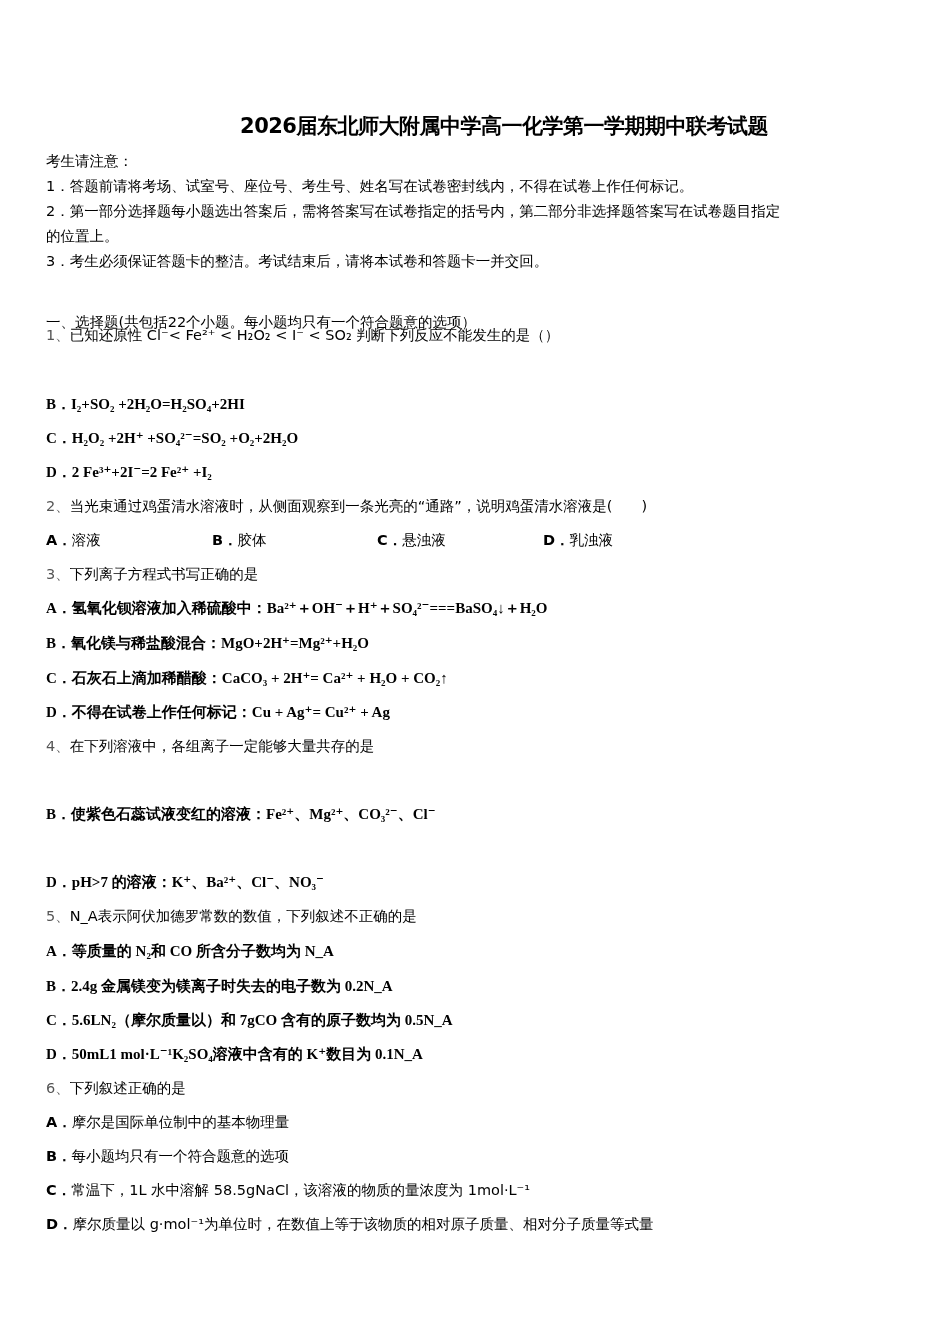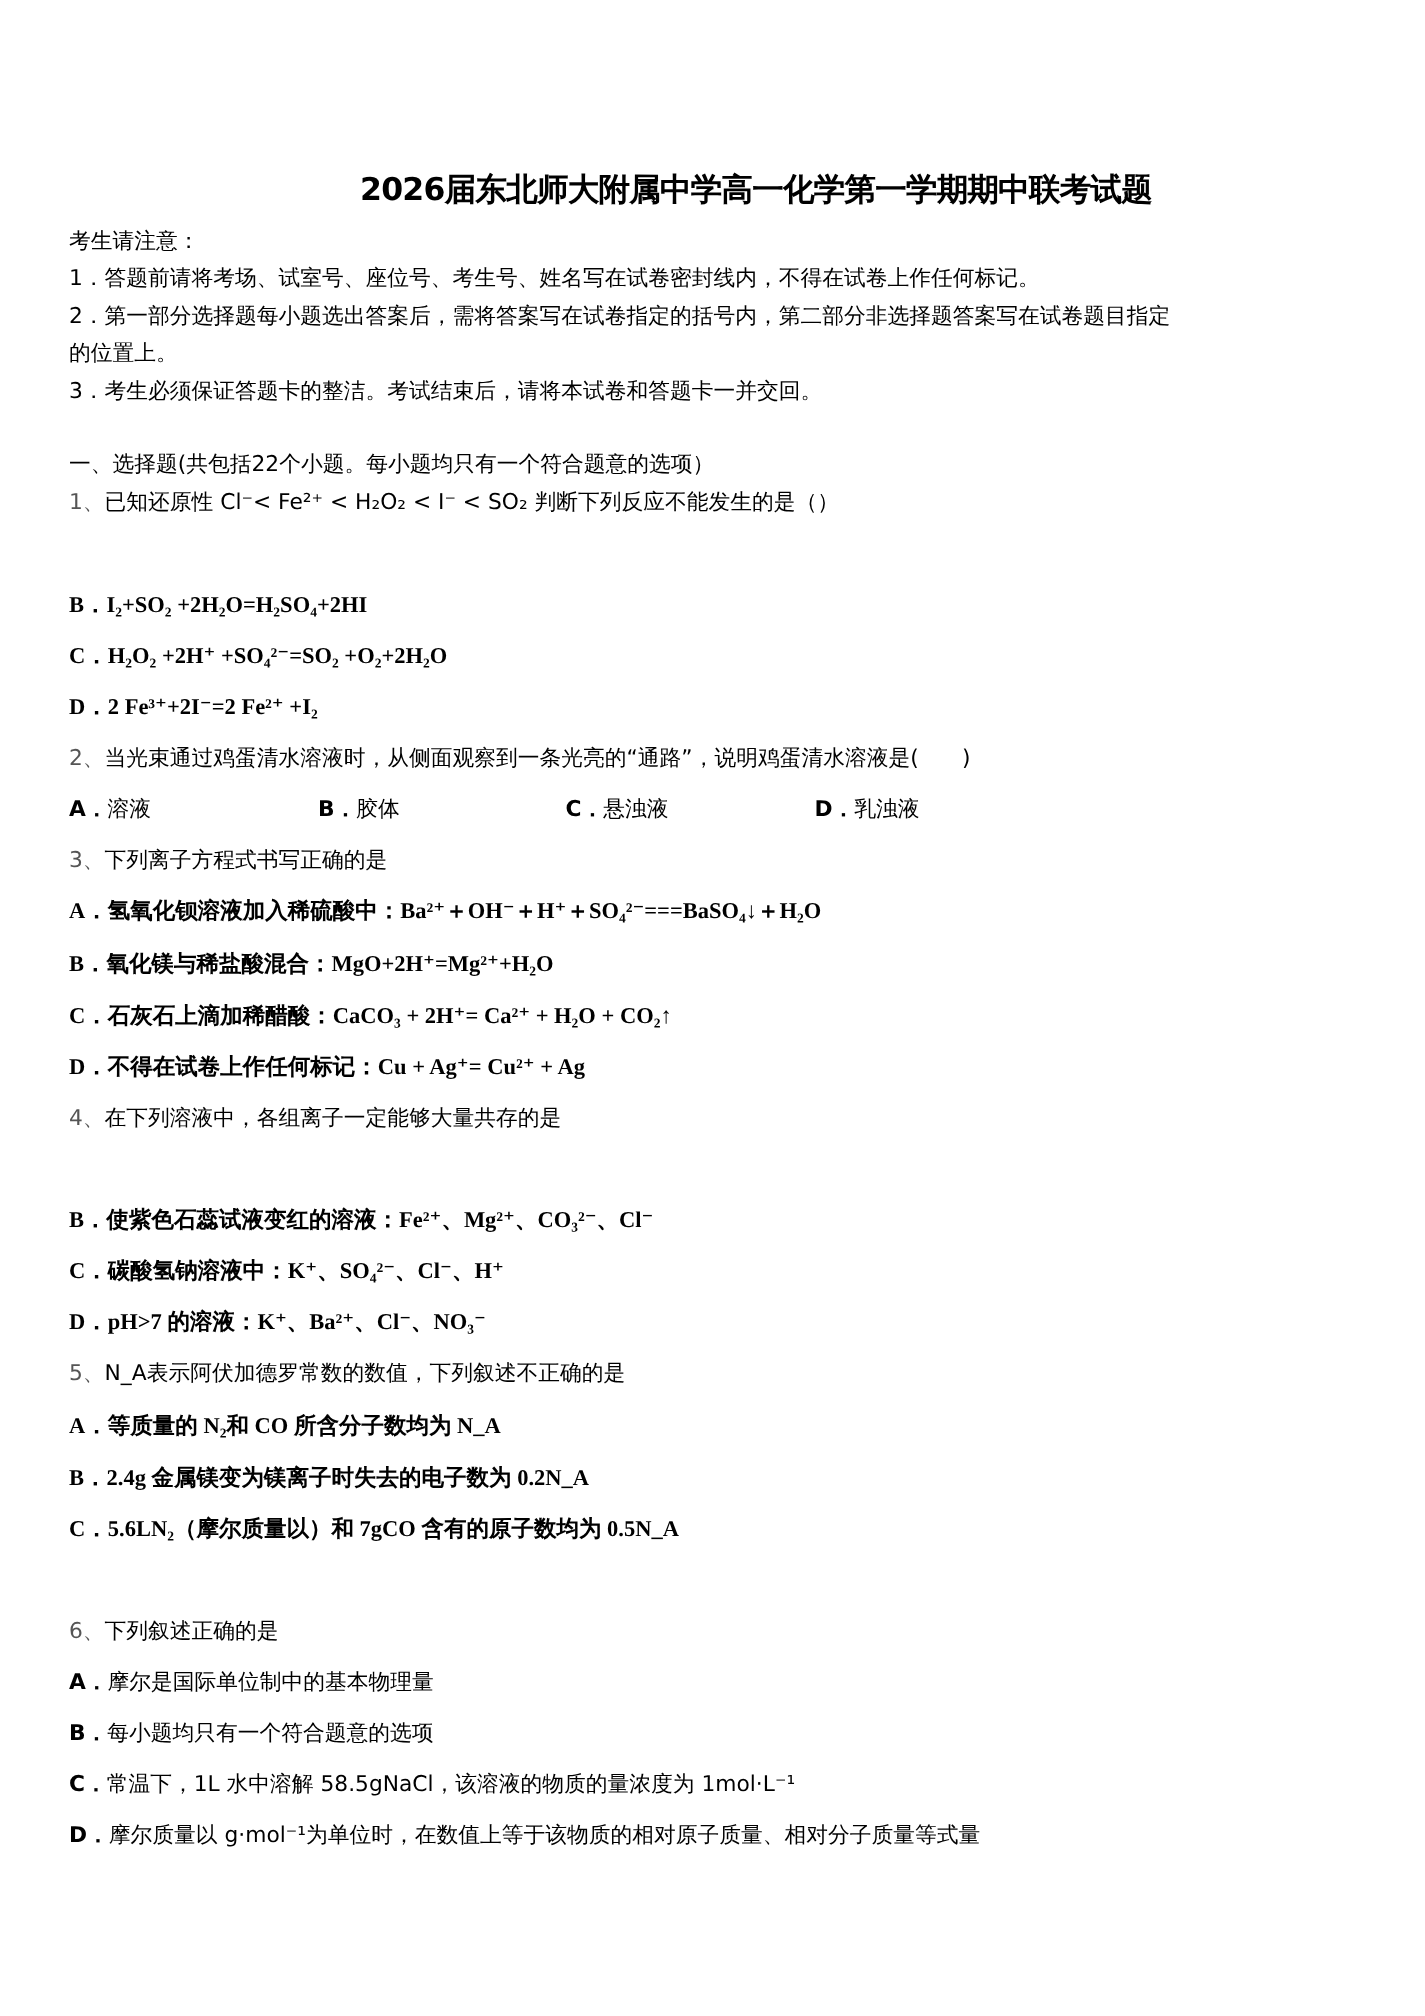--- a/index.html
+++ b/index.html
@@ -29,21 +29,21 @@
 <div class="page">
 
   <div class="title">2026届东北师大附属中学高一化学第一学期期中联考试题</div>
 
   <div class="line cjk" style="top:151px">考生请注意：</div>
   <div class="line cjk" style="top:176px">1．答题前请将考场、试室号、座位号、考生号、姓名写在试卷密封线内，不得在试卷上作任何标记。</div>
   <div class="line cjk" style="top:201px">2．第一部分选择题每小题选出答案后，需将答案写在试卷指定的括号内，第二部分非选择题答案写在试卷题目指定</div>
   <div class="line cjk" style="top:226px">的位置上。</div>
   <div class="line cjk" style="top:251px">3．考生必须保证答题卡的整洁。考试结束后，请将本试卷和答题卡一并交回。</div>
 
-  <div class="line cjk" style="top:300px">一、选择题(共包括22个小题。每小题均只有一个符合题意的选项）</div>
+  <div class="line cjk" style="top:312px">一、选择题(共包括22个小题。每小题均只有一个符合题意的选项）</div>
 
   <div class="line cjk" style="top:325px">
     <span class="qnum">1、</span><span>已知还原性 Cl⁻&lt; Fe²⁺ &lt; H₂O₂ &lt; I⁻ &lt; SO₂ 判断下列反应不能发生的是（）</span>
   </div>
   <div class="line b" style="top:394px">
     <span>B．</span><span>I₂+SO₂ +2H₂O=H₂SO₄+2HI</span>
   </div>
   <div class="line b" style="top:428px">
     <span>C．</span><span>H₂O₂ +2H⁺ +SO₄²⁻=SO₂ +O₂+2H₂O</span>
   </div>
@@ -76,38 +76,38 @@
   <div class="line b" style="top:702px">
     <span>D．</span><span>不得在试卷上作任何标记：Cu + Ag⁺= Cu²⁺ + Ag</span>
   </div>
 
   <div class="line cjk" style="top:736px">
     <span class="qnum">4、</span><span>在下列溶液中，各组离子一定能够大量共存的是</span>
   </div>
   <div class="line b" style="top:804px">
     <span>B．</span><span>使紫色石蕊试液变红的溶液：Fe²⁺、Mg²⁺、CO₃²⁻、Cl⁻</span>
   </div>
-  <div class="line b" style="top:838px">
-    <span>C．</span><span>碳酸氢钠溶液中：K⁺、SO₄²⁻、Cl⁻、H⁺</span>
-  </div>
   <div class="line b" style="top:872px">
     <span>D．</span><span>pH&gt;7 的溶液：K⁺、Ba²⁺、Cl⁻、NO₃⁻</span>
   </div>
 
   <div class="line cjk" style="top:906px">
     <span class="qnum">5、</span><span>N_A表示阿伏加德罗常数的数值，下列叙述不正确的是</span>
   </div>
   <div class="line b" style="top:941px">
     <span>A．</span><span>等质量的 N₂和 CO 所含分子数均为 N_A</span>
   </div>
   <div class="line b" style="top:976px">
     <span>B．</span><span>2.4g 金属镁变为镁离子时失去的电子数为 0.2N_A</span>
   </div>
   <div class="line b" style="top:1010px">
     <span>C．</span><span>5.6LN₂（摩尔质量以）和 7gCO 含有的原子数均为 0.5N_A</span>
+  </div>
+  <div class="line b" style="top:1044px">
+    <span>D．</span><span>50mL1 mol·L⁻¹K₂SO₄溶液中含有的 K⁺数目为 0.1N_A</span>
   </div>
 
   <div class="line cjk" style="top:1078px">
     <span class="qnum">6、</span><span>下列叙述正确的是</span>
   </div>
   <div class="line cjk" style="top:1112px">
     <span class="b">A．</span><span>摩尔是国际单位制中的基本物理量</span>
   </div>
   <div class="line cjk" style="top:1146px">
     <span class="b">B．</span><span>每小题均只有一个符合题意的选项</span>

